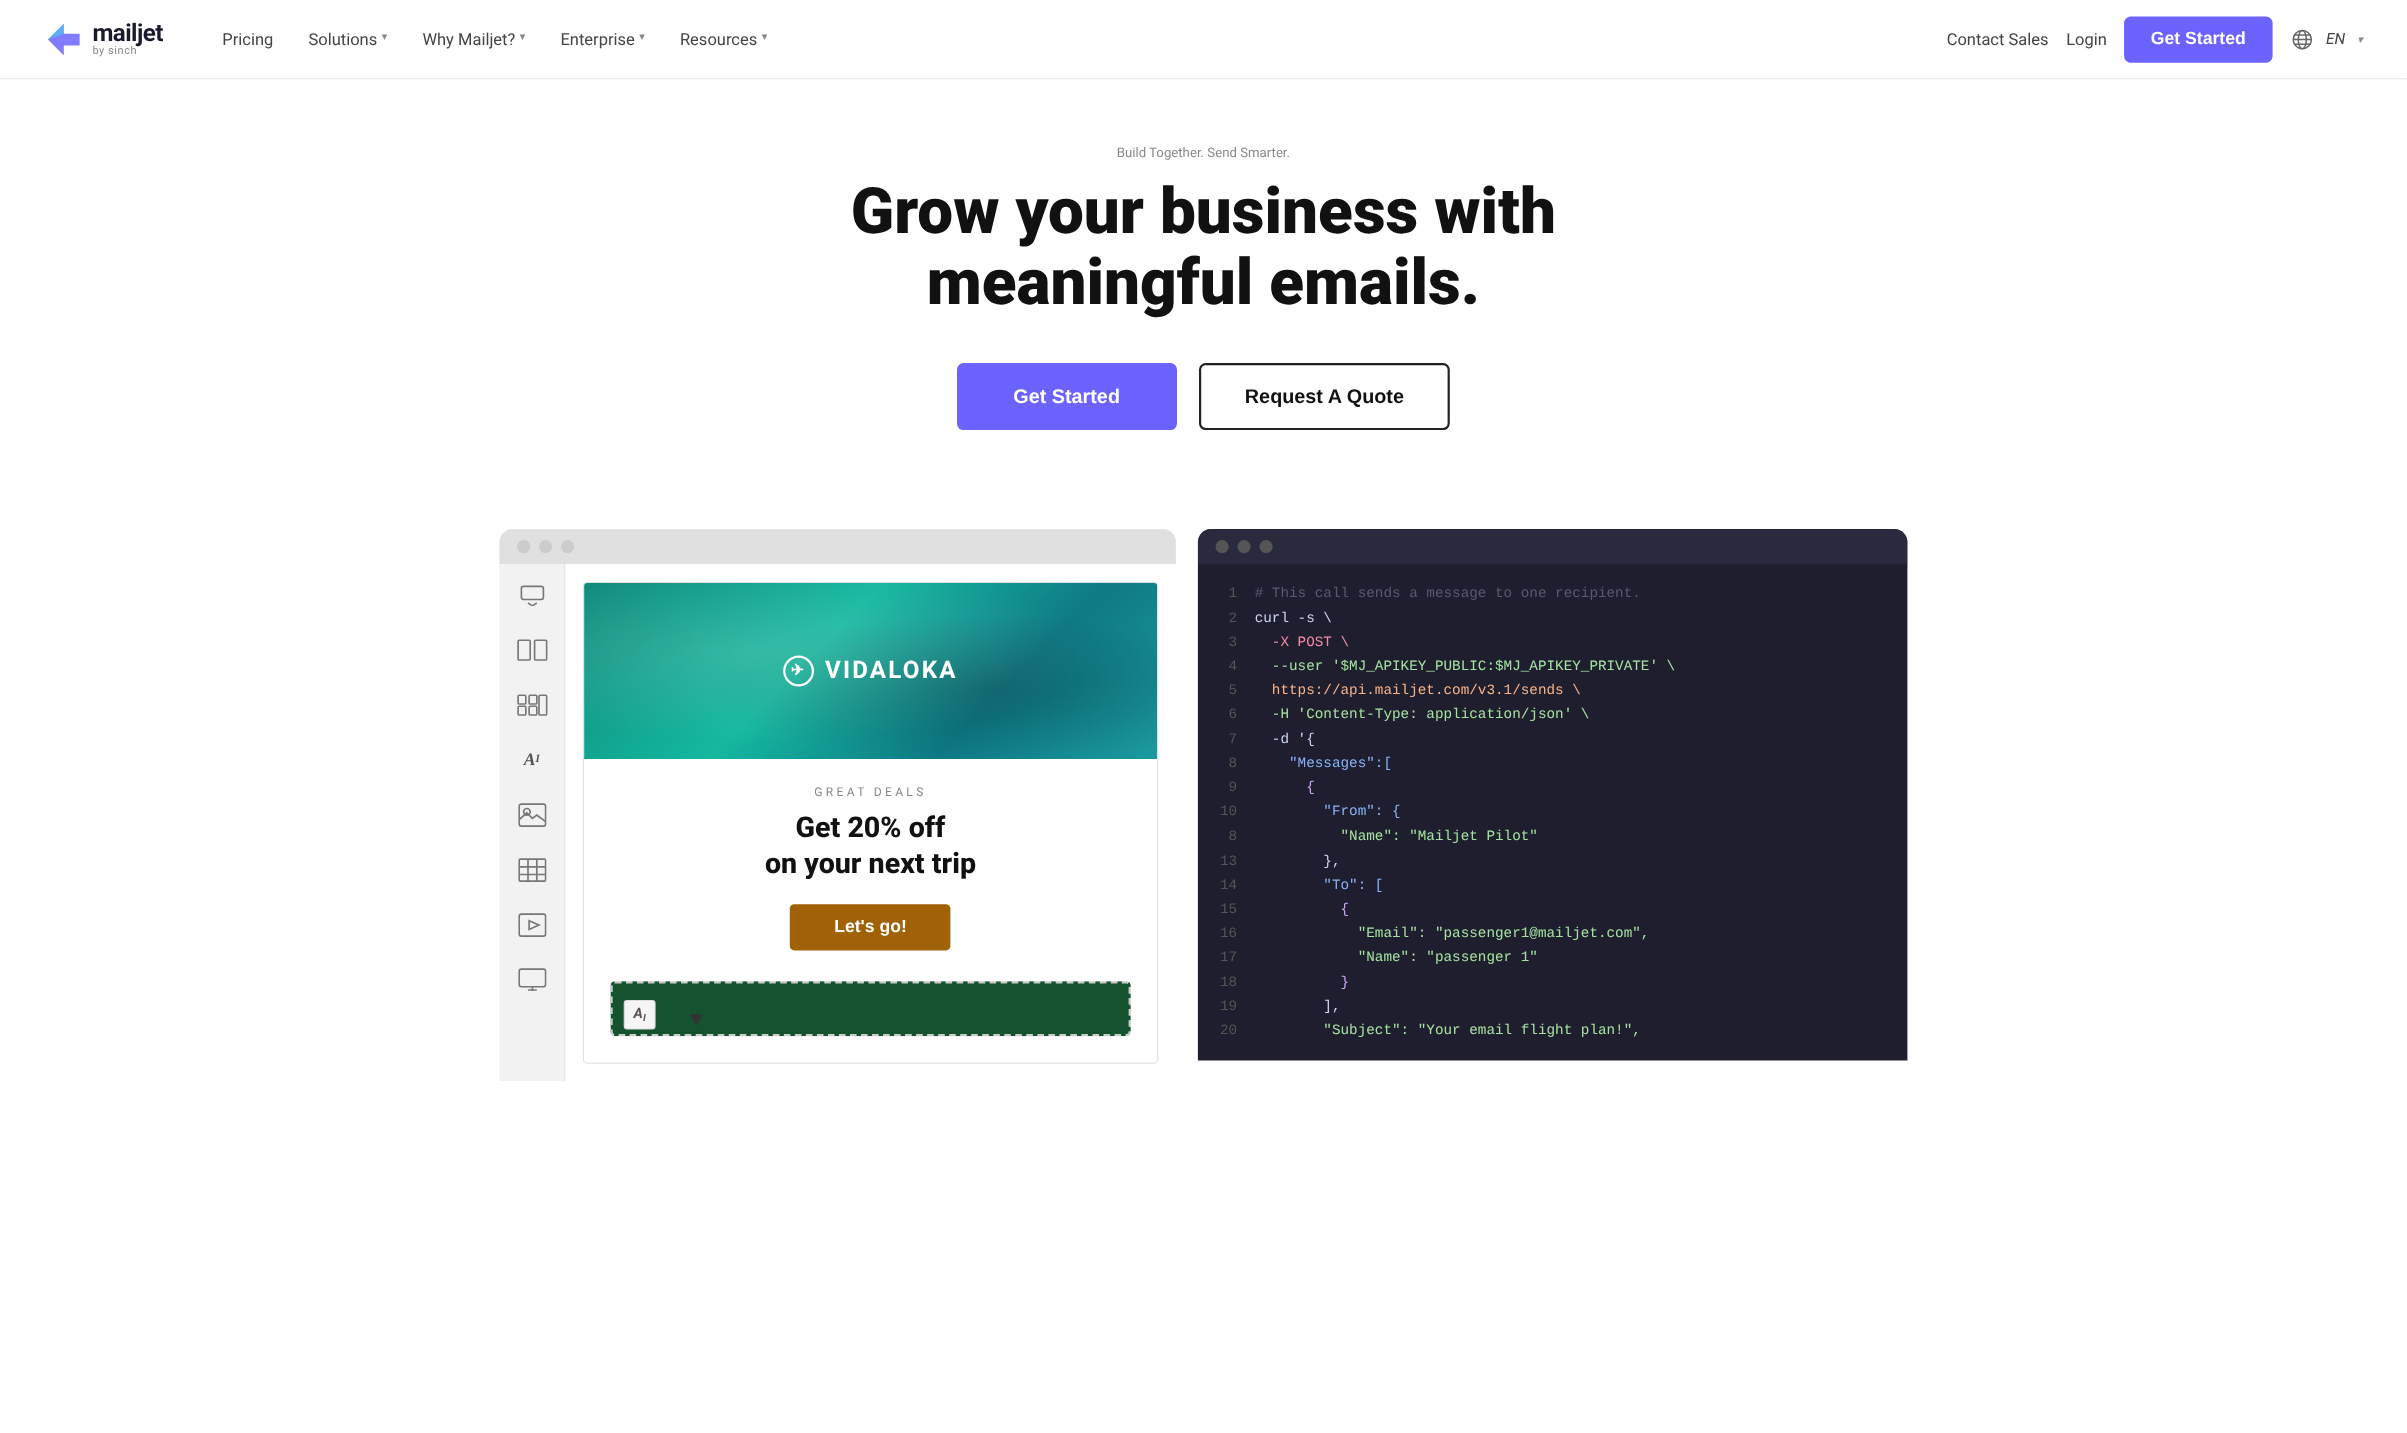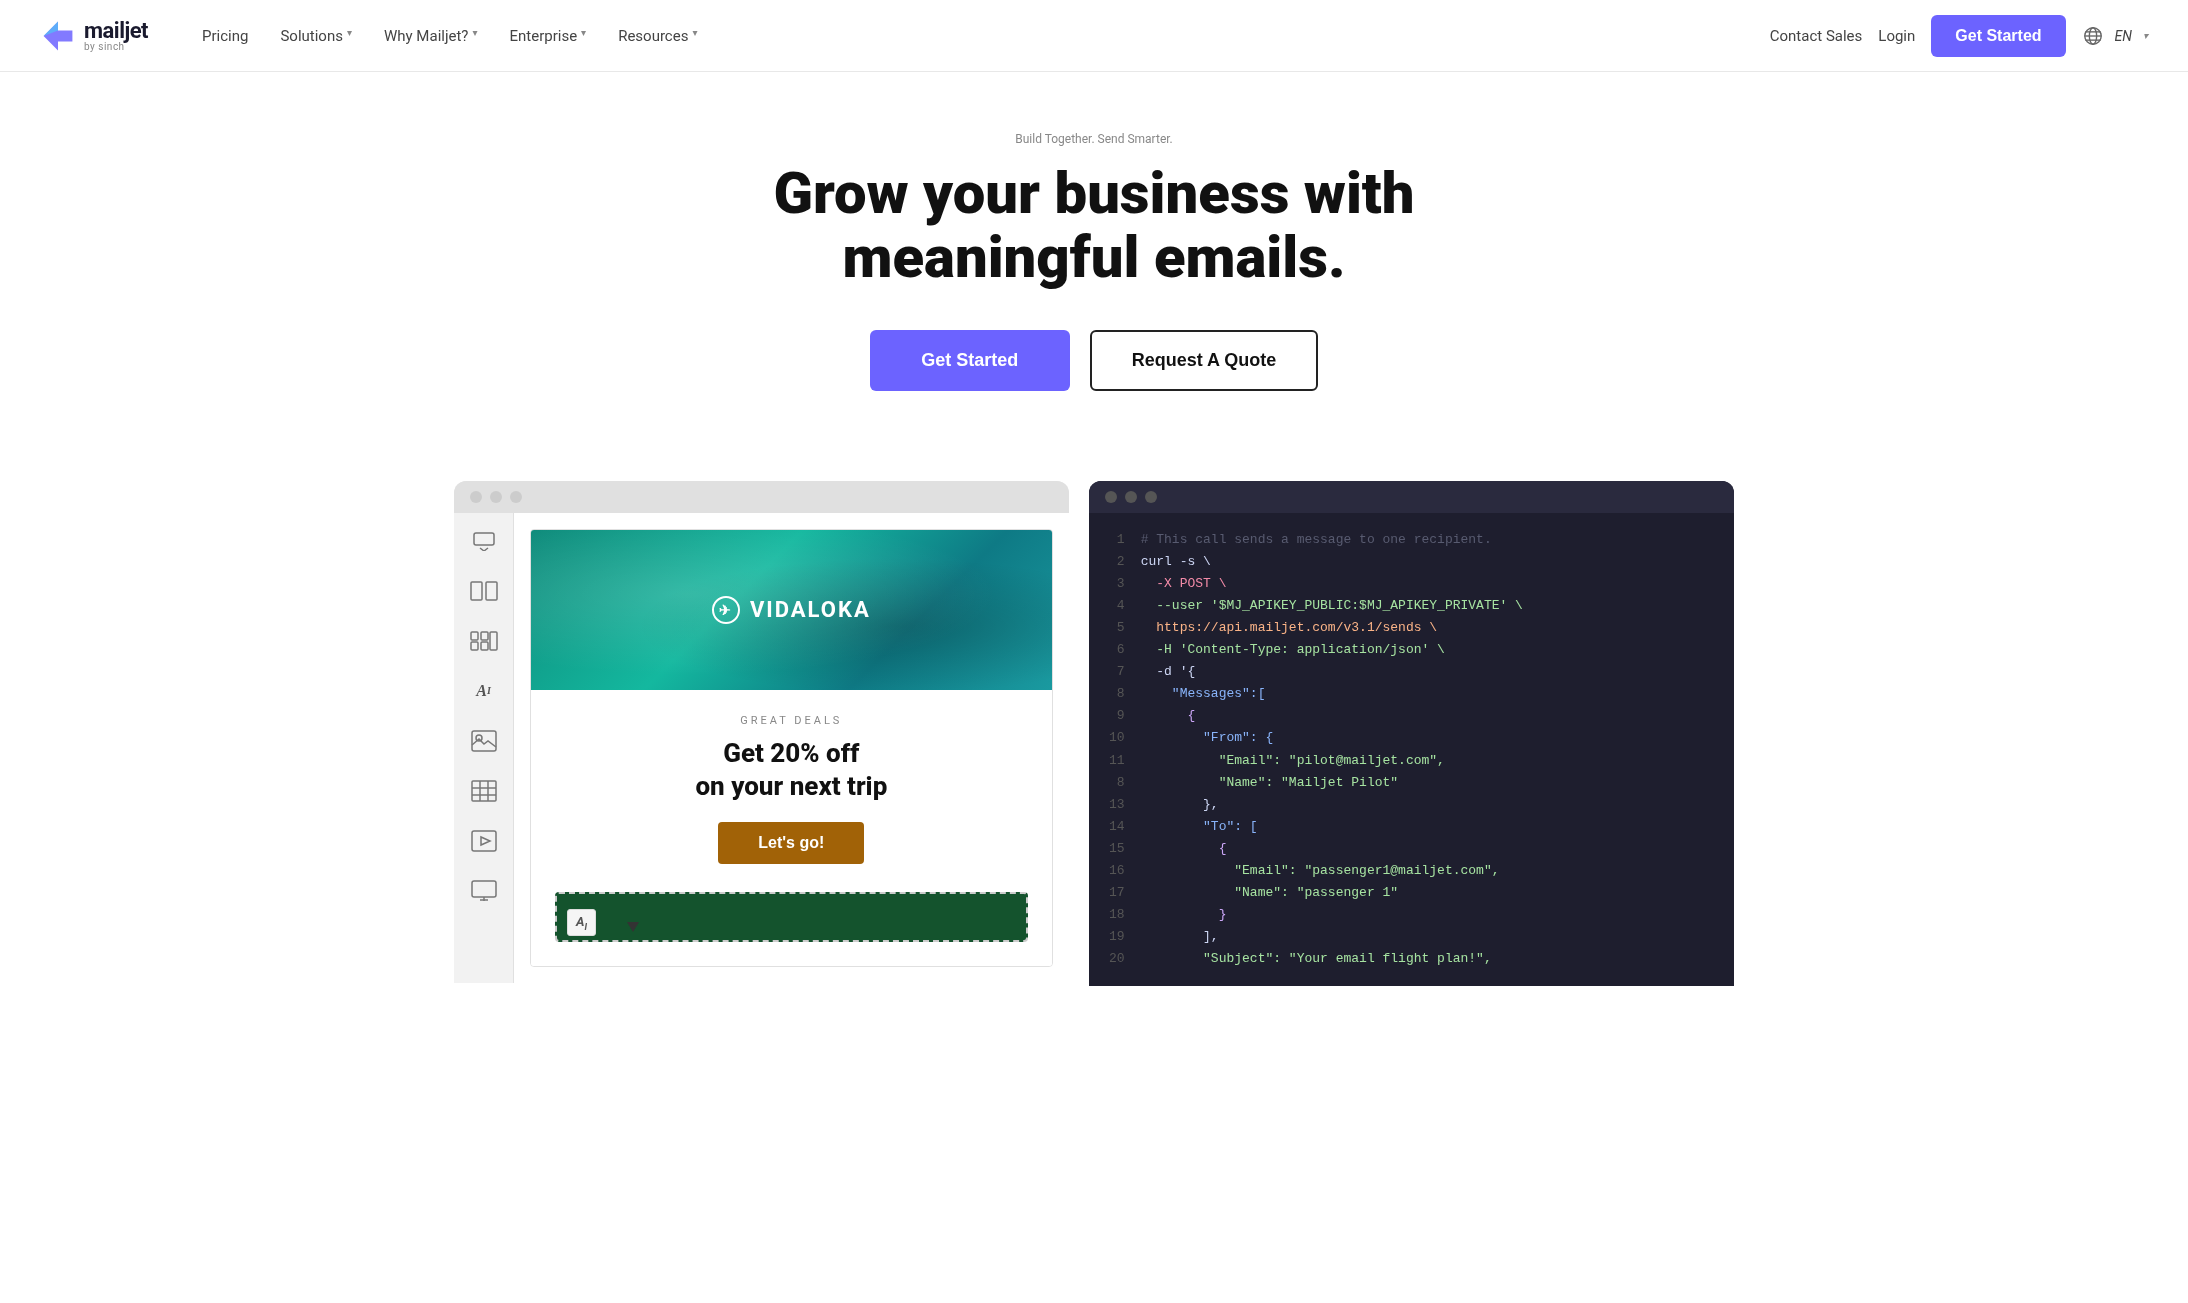--- a/index.html
+++ b/index.html
@@ -566,24 +566,20 @@
         </div>
         <div class="code-line">
           <span class="line-num">9</span>
           <span class="line-code c-brace">      {</span>
         </div>
         <div class="code-line">
           <span class="line-num">10</span>
           <span class="line-code c-key">        "From": {</span>
         </div>
         <div class="code-line">
-          <span class="line-num">11</span>
-          <span class="line-code c-string">          "Email": "pilot@mailjet.com",</span>
-        </div>
-        <div class="code-line">
           <span class="line-num">8</span>
           <span class="line-code c-string">          "Name": "Mailjet Pilot"</span>
         </div>
         <div class="code-line">
           <span class="line-num">13</span>
           <span class="line-code c-punct">        },</span>
         </div>
         <div class="code-line">
           <span class="line-num">14</span>
           <span class="line-code c-key">        "To": [</span>

